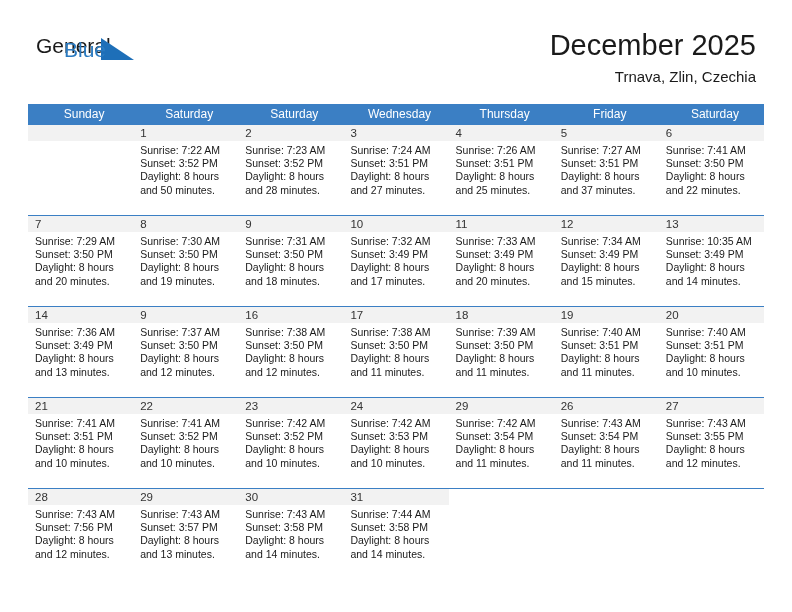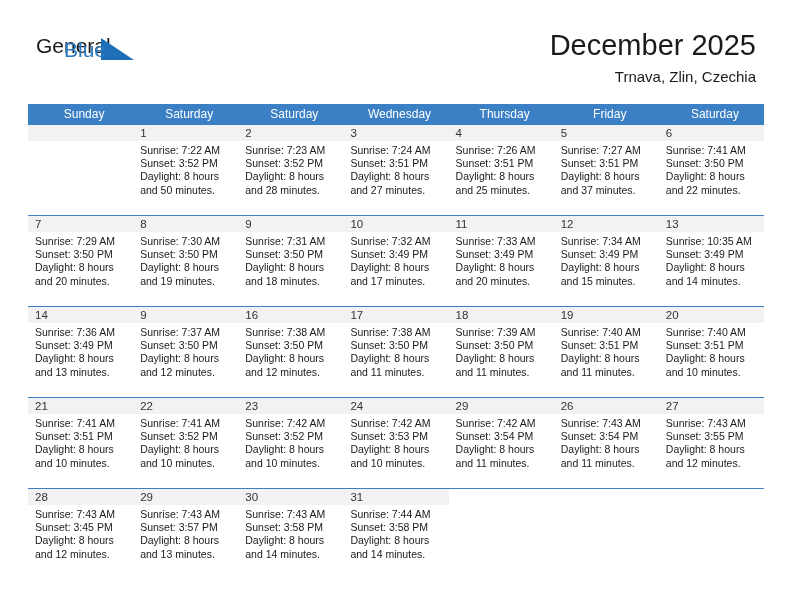--- a/index.html
+++ b/index.html
@@ -438,21 +438,21 @@
               <div>Daylight: 8 hours</div>
               <div>and 12 minutes.</div>
             </div>
           </td>
         </tr>
         <tr class="week-row">
           <td class="daycell">
             <div class="daynum-band">28</div>
             <div class="details">
               <div>Sunrise: 7:43 AM</div>
-              <div>Sunset: 3:45 PM</div>
+              <div>Sunset: 7:56 PM</div>
               <div>Daylight: 8 hours</div>
               <div>and 12 minutes.</div>
             </div>
           </td>
           <td class="daycell">
             <div class="daynum-band">29</div>
             <div class="details">
               <div>Sunrise: 7:43 AM</div>
               <div>Sunset: 3:57 PM</div>
               <div>Daylight: 8 hours</div>

